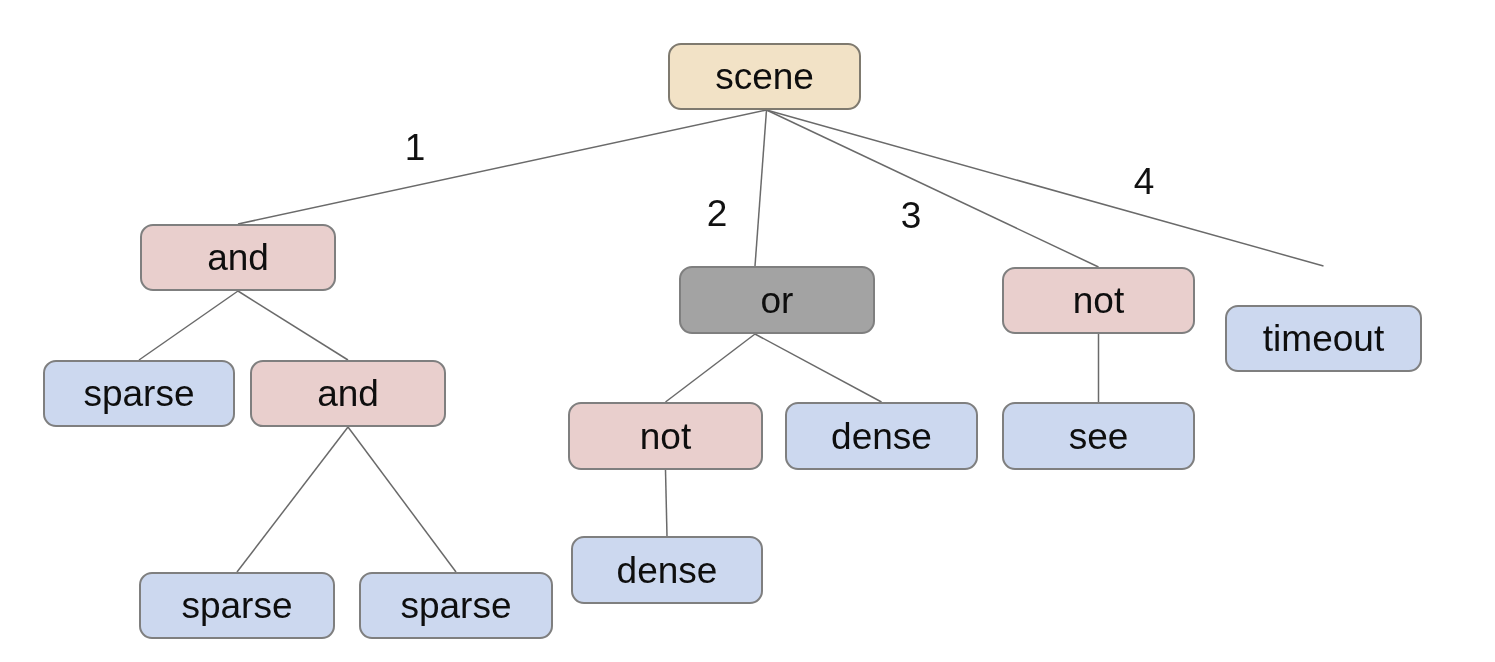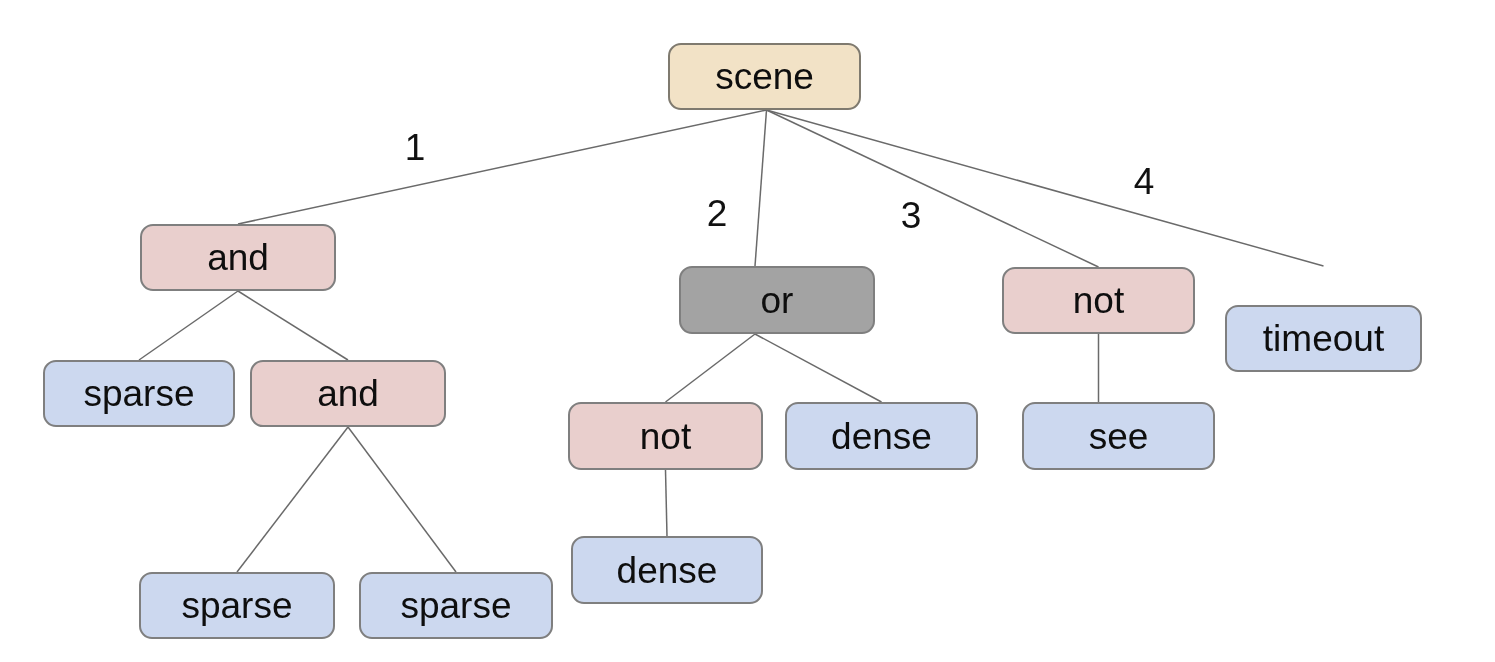--- a/index.html
+++ b/index.html
@@ -64,21 +64,21 @@
     </svg>
 <div class="node" style="left: 668px; top: 43px; width: 193px; height: 67px; background: rgb(242, 226, 198); border-color: rgb(127, 122, 111); text-align: right;">scene</div>
     <div class="node" style="left: 140px; top: 224px; width: 196px; height: 67px; background: rgb(233, 207, 205); border-color: rgb(127, 127, 127);">and</div>
     <div class="node" style="left: 657px; top: 266px; width: 196px; height: 68px; background: #a3a3a3; border-color: rgb(127, 127, 127); margin-left: 22px;">or</div>
     <div class="node" style="left: 1002px; top: 267px; width: 193px; height: 67px; background: rgb(233, 207, 205); border-color: rgb(127, 127, 127);">not</div>
     <div class="node" style="left: 1225px; top: 266px; width: 197px; height: 67px; background: rgb(204, 216, 239); border-color: rgb(127, 127, 127); margin-top: 39px;">timeout</div>
     <div class="node" style="left: 43px; top: 360px; width: 192px; height: 67px; background: rgb(204, 216, 239); border-color: rgb(127, 127, 127);">sparse</div>
     <div class="node" style="left: 250px; top: 360px; width: 196px; height: 67px; background: rgb(233, 207, 205); border-color: rgb(127, 127, 127);">and</div>
     <div class="node" style="left: 568px; top: 402px; width: 195px; height: 68px; background: rgb(233, 207, 205); border-color: rgb(127, 127, 127);">not</div>
     <div class="node" style="left: 785px; top: 402px; width: 193px; height: 68px; background: rgb(204, 216, 239); border-color: rgb(127, 127, 127);">dense</div>
-    <div class="node" style="left: 1002px; top: 402px; width: 193px; height: 68px; background: rgb(204, 216, 239); border-color: rgb(127, 127, 127); margin-left: 20px;">see</div>
+    <div class="node" style="left: 1002px; top: 402px; width: 193px; height: 68px; background: rgb(204, 216, 239); border-color: rgb(127, 127, 127);">see</div>
     <div class="node" style="left: 139px; top: 572px; width: 196px; height: 67px; background: rgb(204, 216, 239); border-color: rgb(127, 127, 127);">sparse</div>
     <div class="node" style="left: 359px; top: 572px; width: 194px; height: 67px; background: rgb(204, 216, 239); border-color: rgb(127, 127, 127);">sparse</div>
     <div class="node" style="left: 571px; top: 536px; width: 192px; height: 68px; background: rgb(204, 216, 239); border-color: rgb(127, 127, 127);">dense</div>
     <span class="edge-label" style="left: 415px; top: 148px;">1</span>
     <span class="edge-label" style="left: 717px; top: 214px;">2</span>
     <span class="edge-label" style="left: 911px; top: 216px;">3</span>
     <span class="edge-label" style="left: 1144px; top: 182px;">4</span>
   </div>
 
 </body></html>

